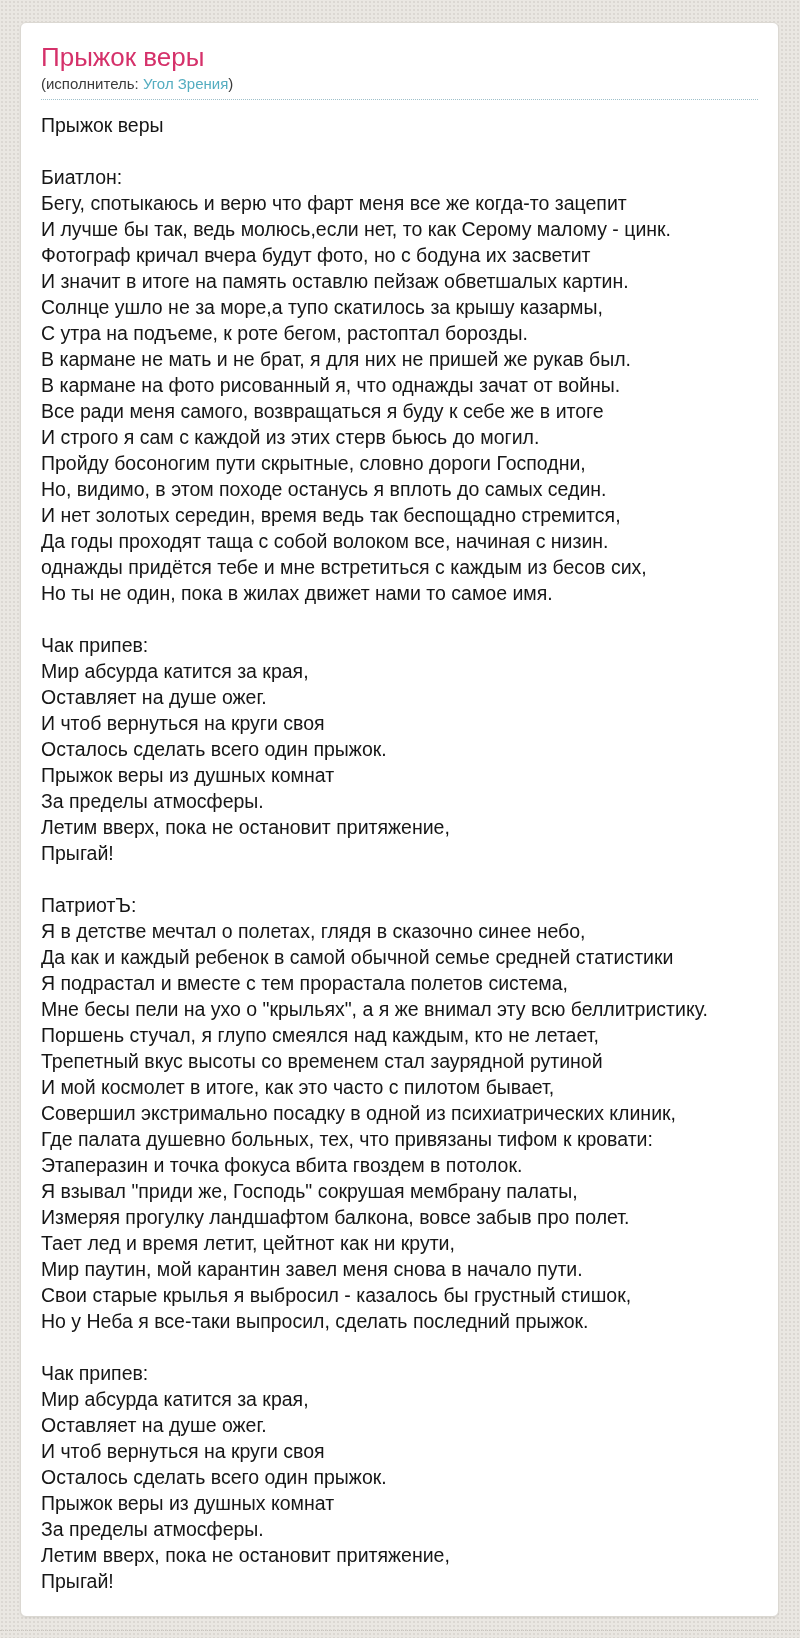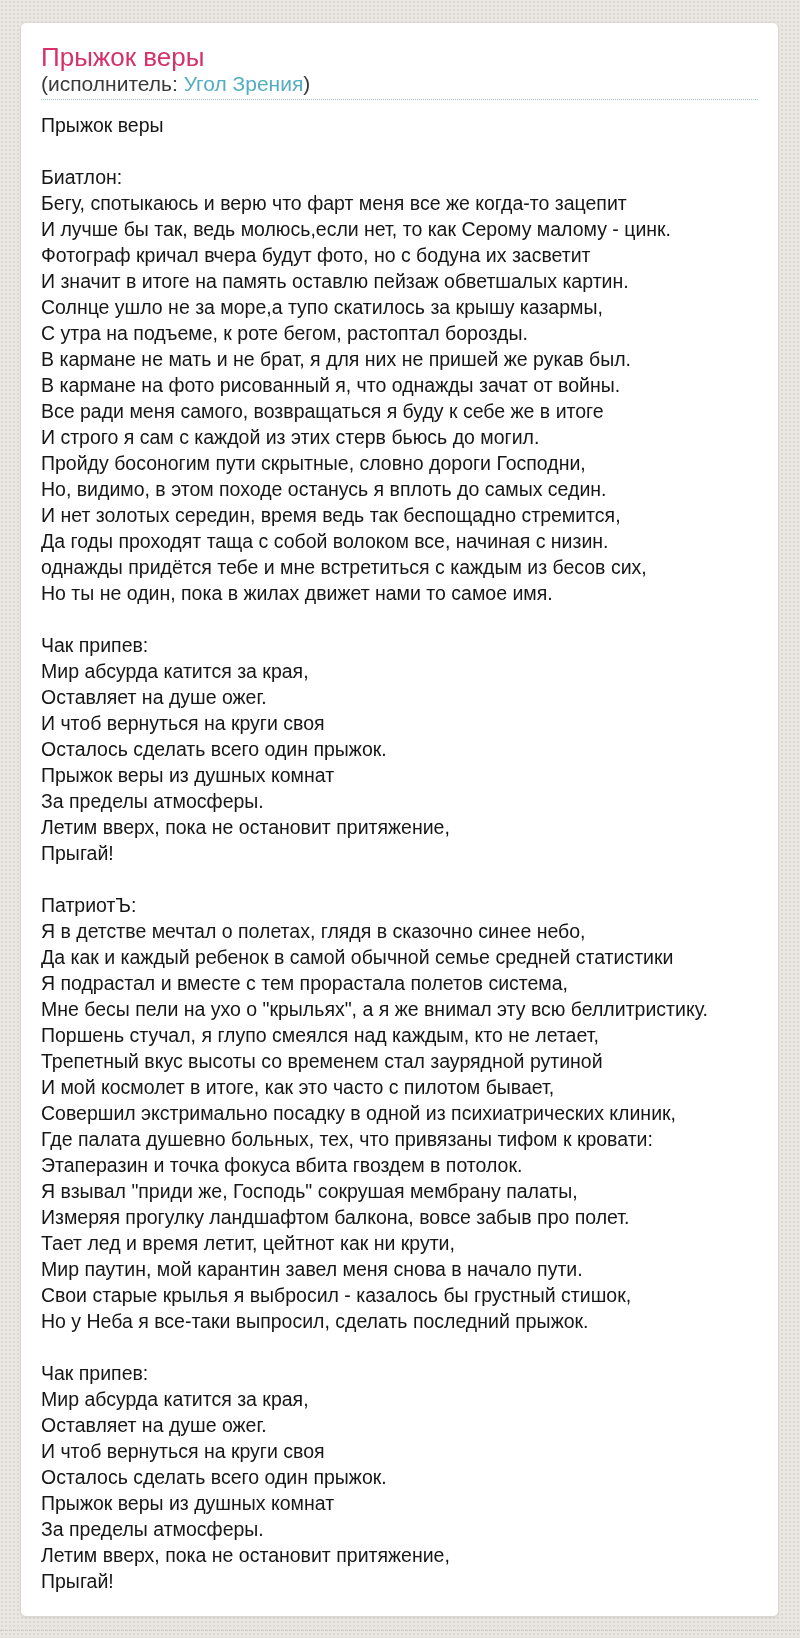--- a/index.html
+++ b/index.html
@@ -31,21 +31,21 @@
   }
   .title {
     margin: 0;
     font-size: 26px;
     line-height: 28px;
     font-weight: 400;
     color: #d5316a;
   }
   .subtitle {
     margin-top: 3px;
-    font-size: 21px;
+    font-size: 15px;
     line-height: 20px;
     color: #3a3a3a;
   }
   .artist-link {
     color: #54adc0;
     text-decoration: none;
     cursor: pointer;
   }
   .separator {
     margin-top: 5px;

